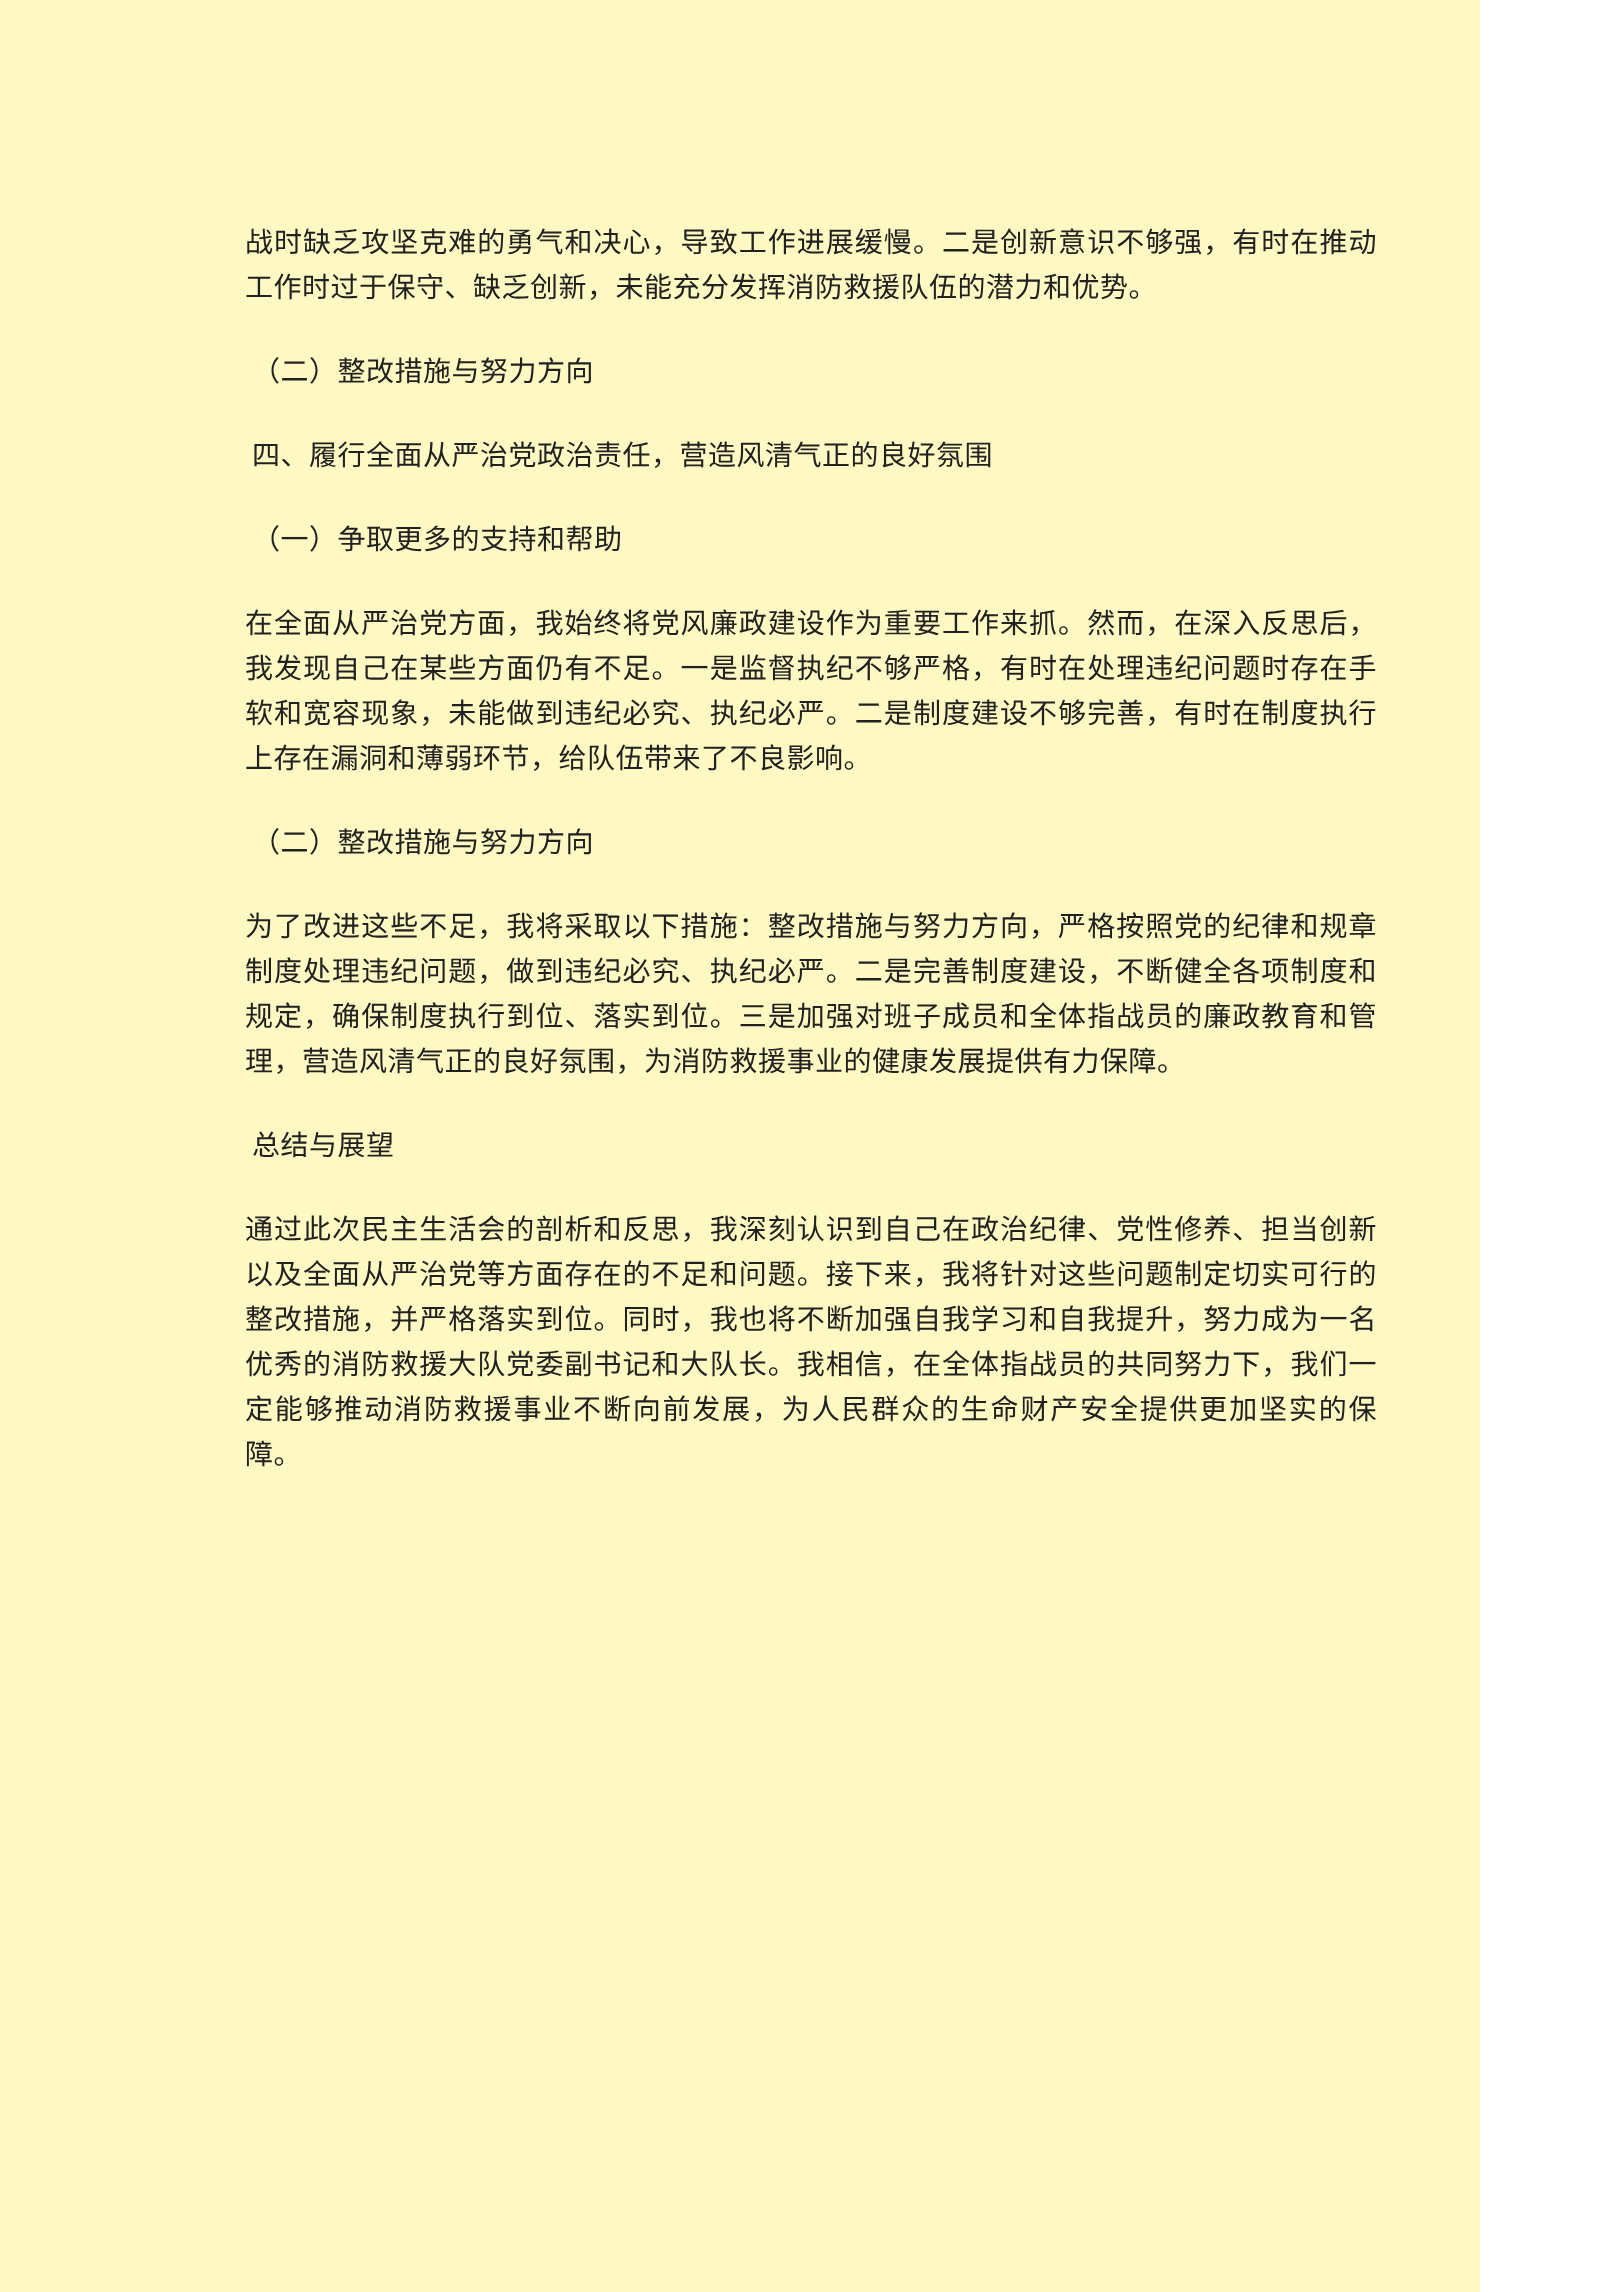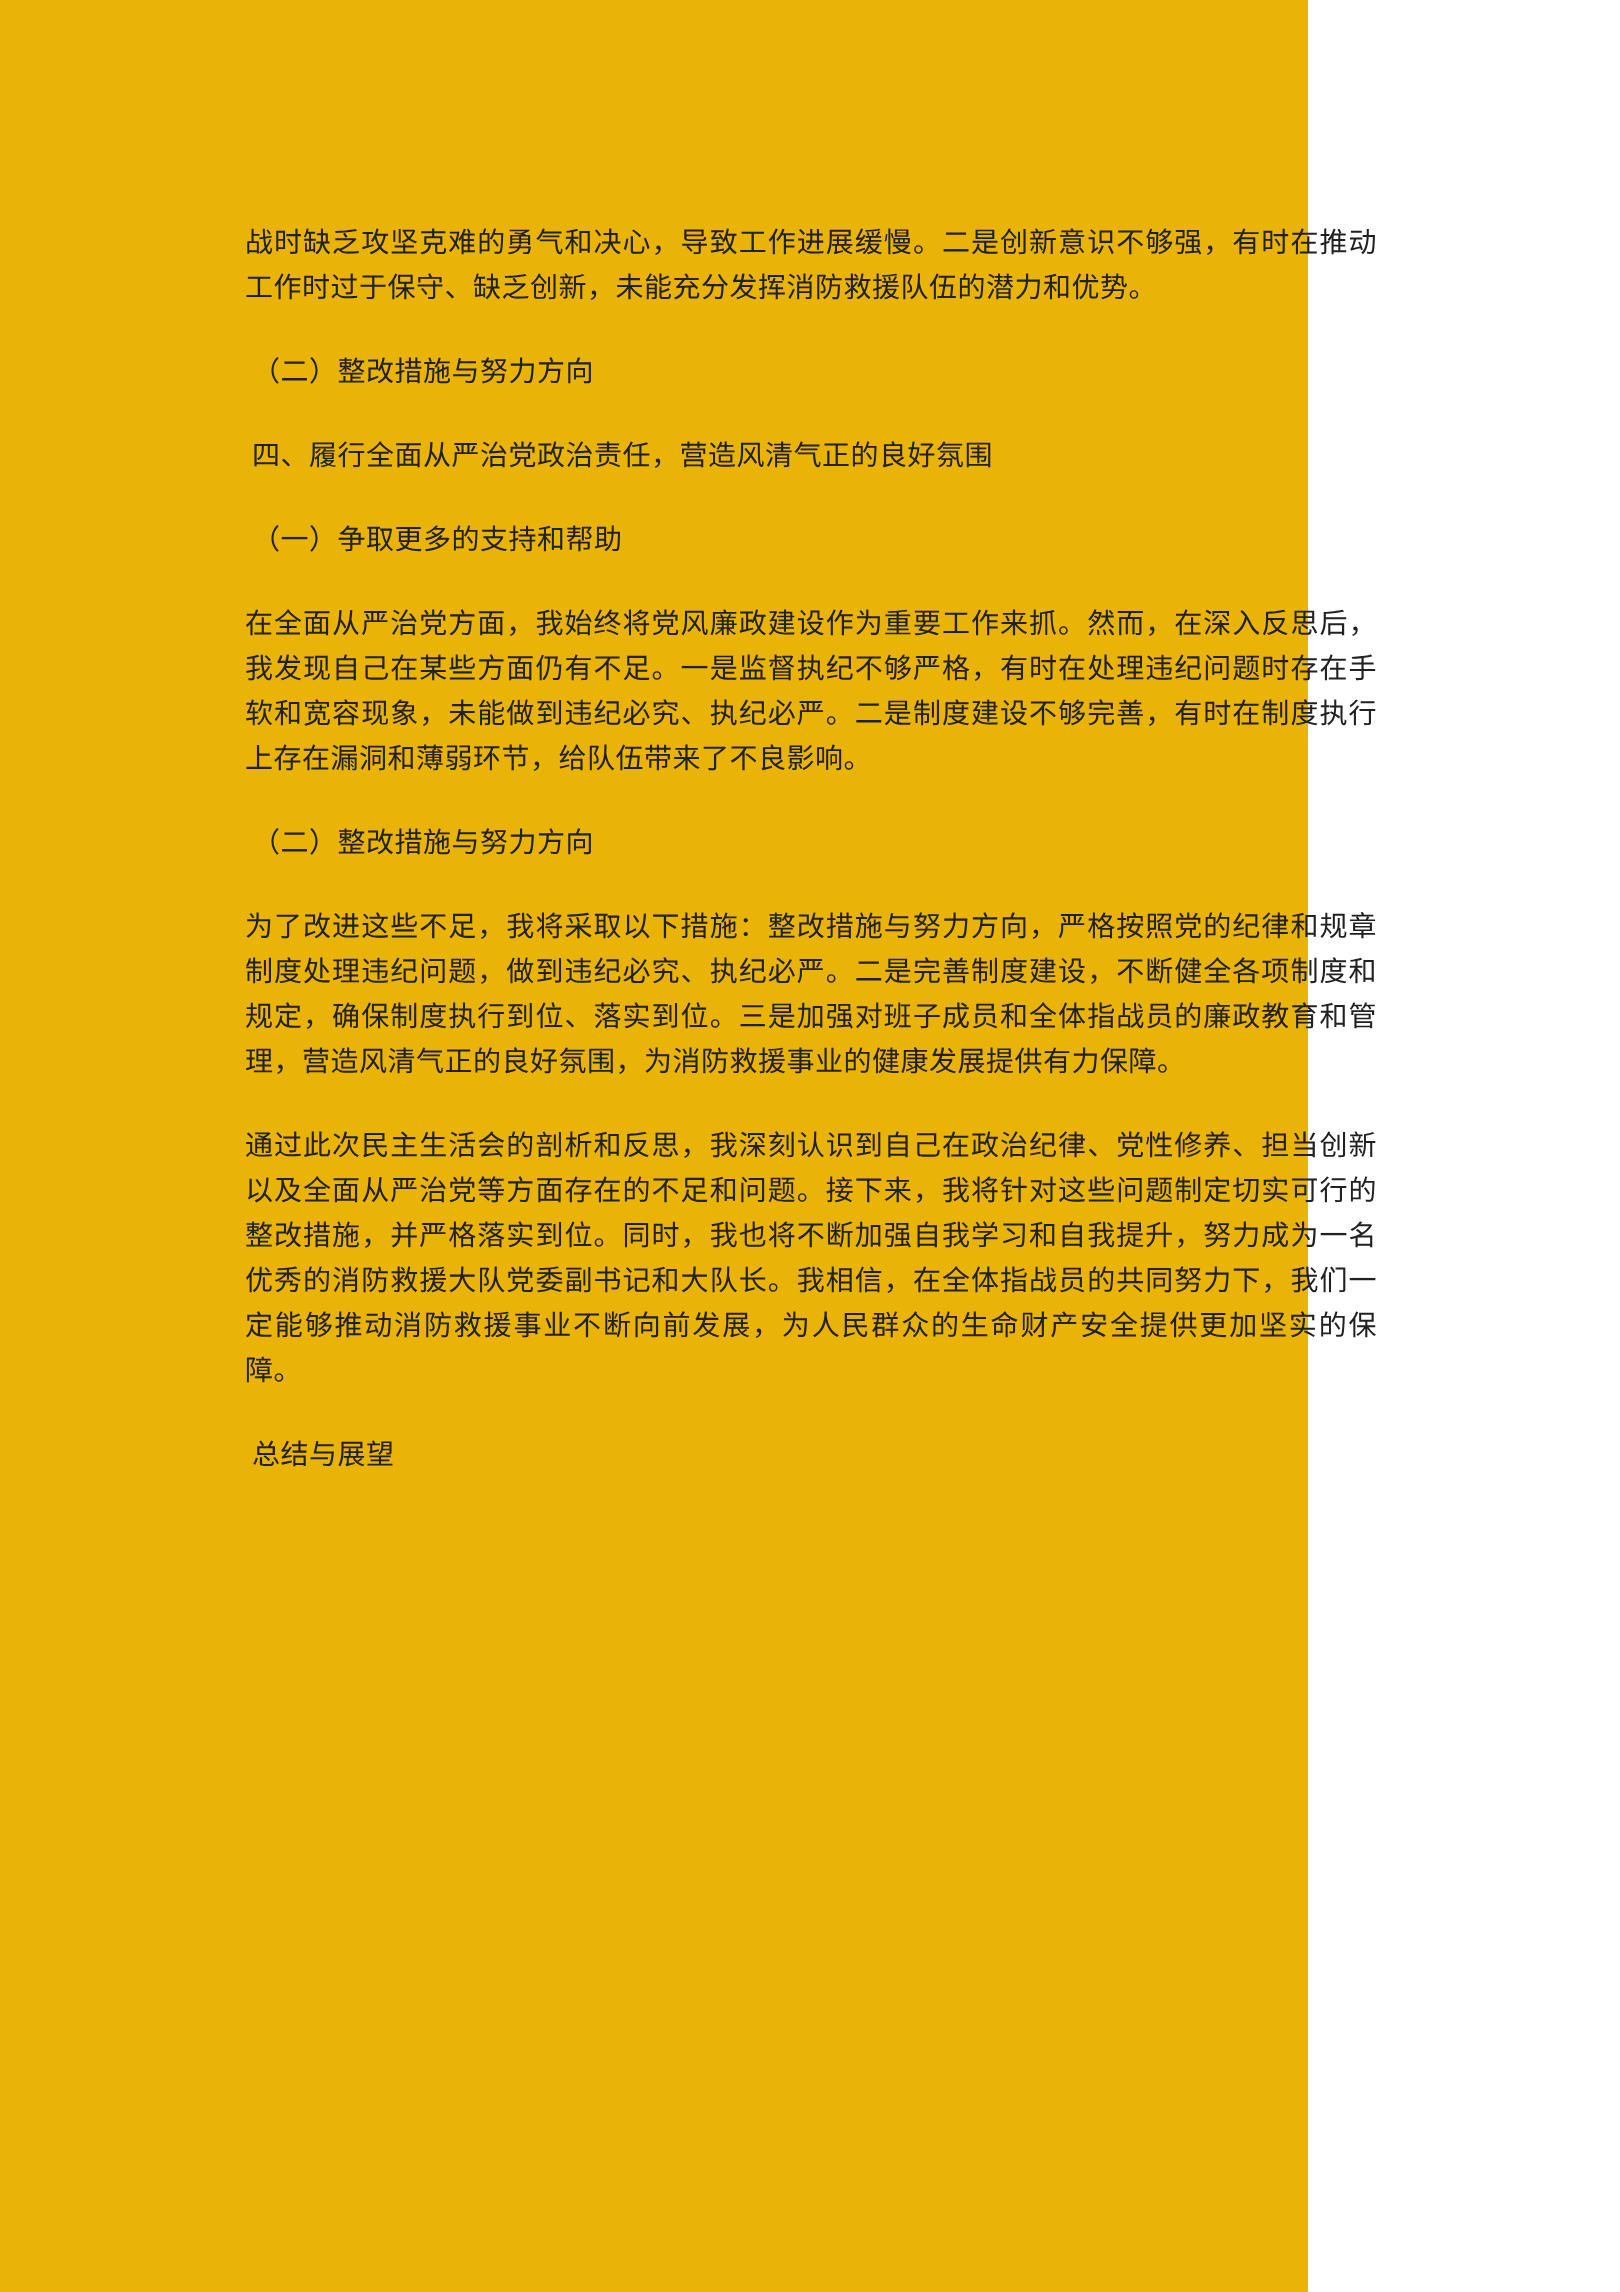--- a/index.html
+++ b/index.html
@@ -9,24 +9,24 @@
   }
   body {
     width: 1620px;
     height: 2293px;
     position: relative;
     font-family: "Liberation Serif", "DejaVu Serif", serif;
     overflow: hidden;
   }
   .page {
     box-sizing: border-box;
-    width: 1308px;
+    width: 1480px;
     height: 2293px;
     padding: 220px 243px 0 245px;
-    background: #eab308;
+    background: #fef9c3;
     color: #212121;
   }
   .doc-body {
     width: 1132px;
   }
   .block {
     margin: 0 0 39px 0;
     font-size: 28px;
     line-height: 45px;
     font-weight: normal;
@@ -48,17 +48,17 @@
 
 <main class="page">
   <div class="doc-body">
       <p class="block body">战时缺乏攻坚克难的勇气和决心，导致工作进展缓慢。二是创新意识不够强，有时在推动工作时过于保守、缺乏创新，未能充分发挥消防救援队伍的潜力和优势。</p>
       <p class="block sub_heading">（二）整改措施与努力方向</p>
       <p class="block section_heading">四、履行全面从严治党政治责任，营造风清气正的良好氛围</p>
       <p class="block sub_heading">（一）争取更多的支持和帮助</p>
       <p class="block body">在全面从严治党方面，我始终将党风廉政建设作为重要工作来抓。然而，在深入反思后，我发现自己在某些方面仍有不足。一是监督执纪不够严格，有时在处理违纪问题时存在手软和宽容现象，未能做到违纪必究、执纪必严。二是制度建设不够完善，有时在制度执行上存在漏洞和薄弱环节，给队伍带来了不良影响。</p>
       <p class="block sub_heading">（二）整改措施与努力方向</p>
       <p class="block body">为了改进这些不足，我将采取以下措施：整改措施与努力方向，严格按照党的纪律和规章制度处理违纪问题，做到违纪必究、执纪必严。二是完善制度建设，不断健全各项制度和规定，确保制度执行到位、落实到位。三是加强对班子成员和全体指战员的廉政教育和管理，营造风清气正的良好氛围，为消防救援事业的健康发展提供有力保障。</p>
+      <p class="block section_heading">总结与展望</p>
       <p class="block body">通过此次民主生活会的剖析和反思，我深刻认识到自己在政治纪律、党性修养、担当创新以及全面从严治党等方面存在的不足和问题。接下来，我将针对这些问题制定切实可行的整改措施，并严格落实到位。同时，我也将不断加强自我学习和自我提升，努力成为一名优秀的消防救援大队党委副书记和大队长。我相信，在全体指战员的共同努力下，我们一定能够推动消防救援事业不断向前发展，为人民群众的生命财产安全提供更加坚实的保障。</p>
-      <p class="block section_heading">总结与展望</p>
     </div>
 </main>
 
 
 </body></html>

